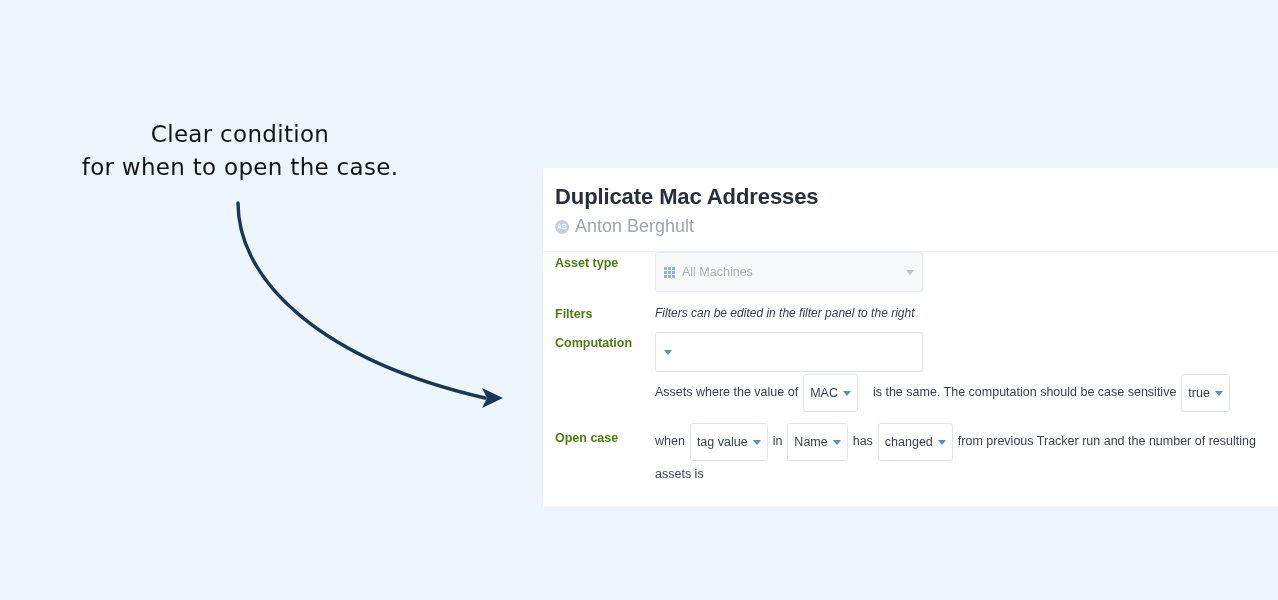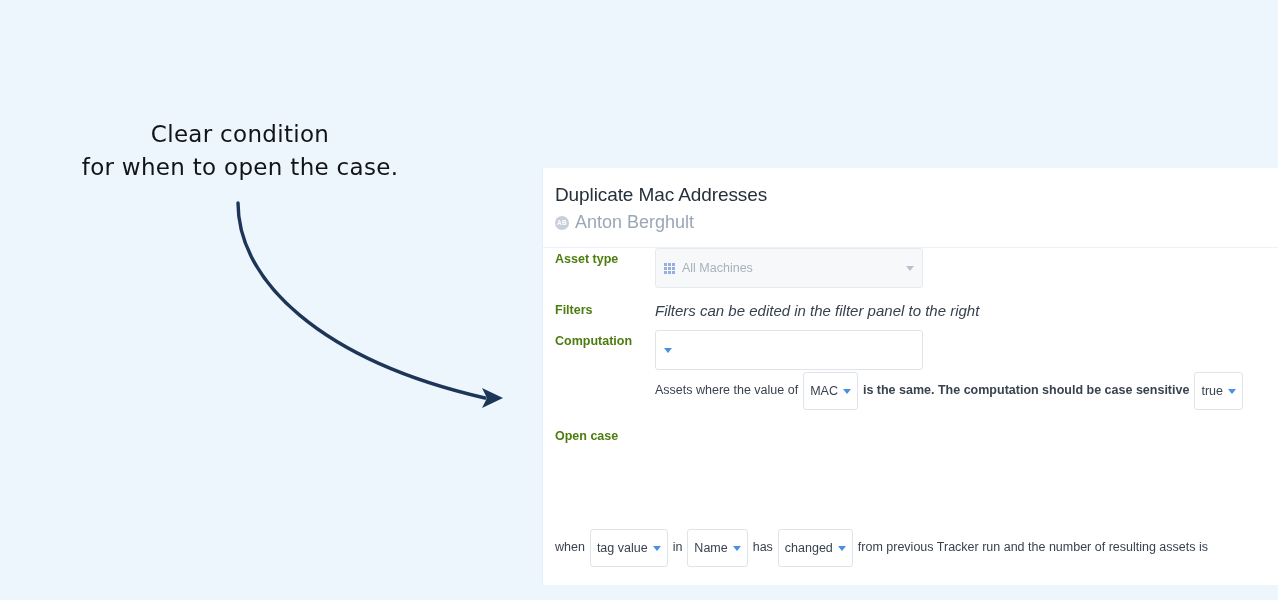--- a/index.html
+++ b/index.html
@@ -50,22 +50,22 @@
     top: 168px;
     width: 735px;
     background: #ffffff;
     box-shadow: -1px 0 0 0 #e4eef8;
   }
   .panel-header {
     padding: 16px 0 14px 12px;
     border-bottom: 1px solid #edf3fa;
   }
   .panel-title {
-    font-size: 19px;
-    font-weight: normal;
+    font-size: 22px;
+    font-weight: bold;
     color: #26303c;
     letter-spacing: -0.1px;
     margin: 0 8px 6px 0;
   }
   .owner-row {
     display: flex;
     align-items: center;
     gap: 6px;
   }
   .avatar {
@@ -172,21 +172,21 @@
     flex: 0 0 auto;
   }
   .grid-icon i {
     display: block;
     width: 3px;
     height: 3px;
     background: #98aee0;
   }
 
   .filters-note {
-    font-size: 15px;
+    font-size: 12px;
     font-style: italic;
     color: #374150;
     padding-top: 3px;
   }
 
   .sentence {
     font-size: 12.5px;
     color: #394350;
     line-height: 27px;
   }
@@ -281,29 +281,29 @@
     <div class="config-row">
       <div class="row-label">Computation</div>
       <div class="row-content">
         <div class="select-wide">
           <span class="caret-blue"></span>
         </div>
         <div class="sentence" style="margin-top:2px;">
           <span class="word">Assets where the value of</span><span class="chip">
               <span>MAC</span>
               <span class="caret-blue"></span>
-            </span><span class="word" style="margin-left:3px;font-weight:bold;">is the same. The computation should be case sensitive</span><span class="chip">
+            </span><span class="word" style="margin-left:13px;">is the same. The computation should be case sensitive</span><span class="chip">
               <span>true</span>
               <span class="caret-blue"></span>
             </span>
         </div>
       </div>
     </div>
 
-    <div class="config-row" style="margin-bottom:0;flex-direction:column;">
+    <div class="config-row" style="margin-bottom:0;">
       <div class="row-label" style="padding-top:8px;">Open case</div>
       <div class="row-content">
         <div class="sentence">
           <span class="word">when</span><span class="chip">
               <span>tag value</span>
               <span class="caret-blue"></span>
             </span><span class="word" style="margin-left:3px;">in</span><span class="chip">
               <span>Name</span>
               <span class="caret-blue"></span>
             </span><span class="word" style="margin-left:3px;">has</span><span class="chip">

